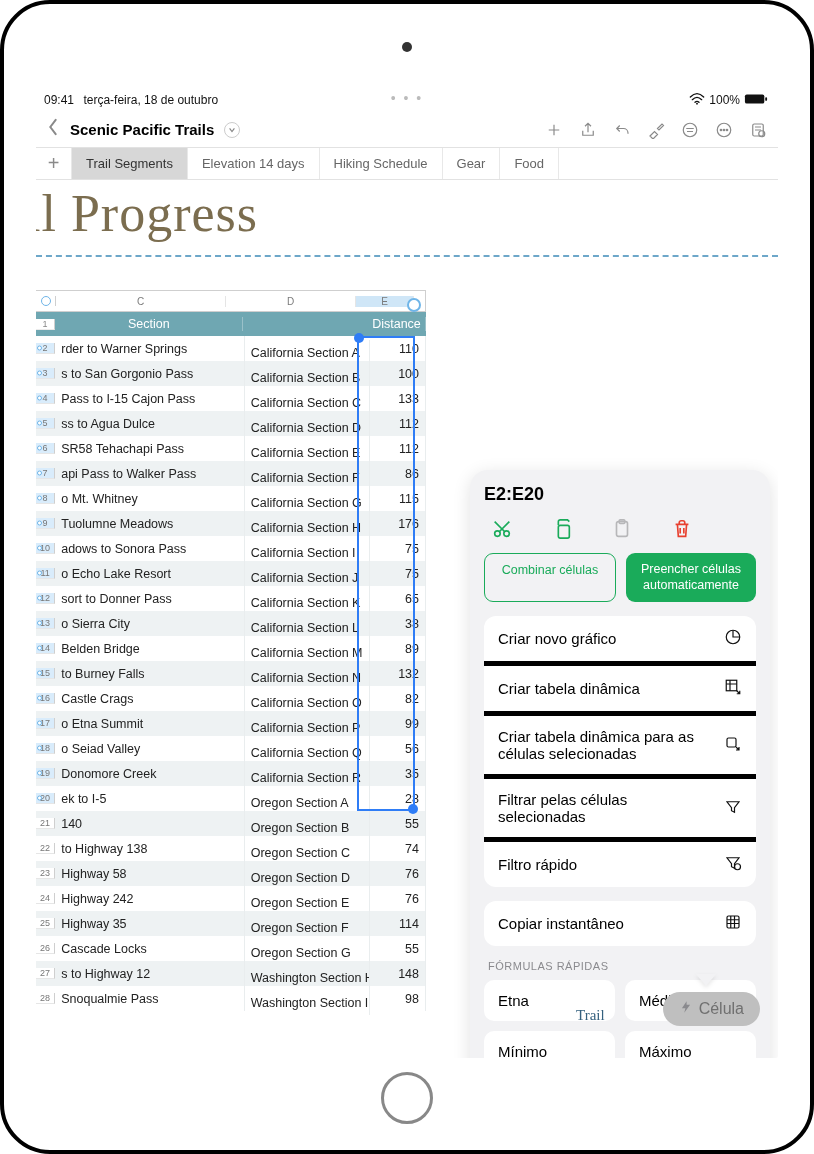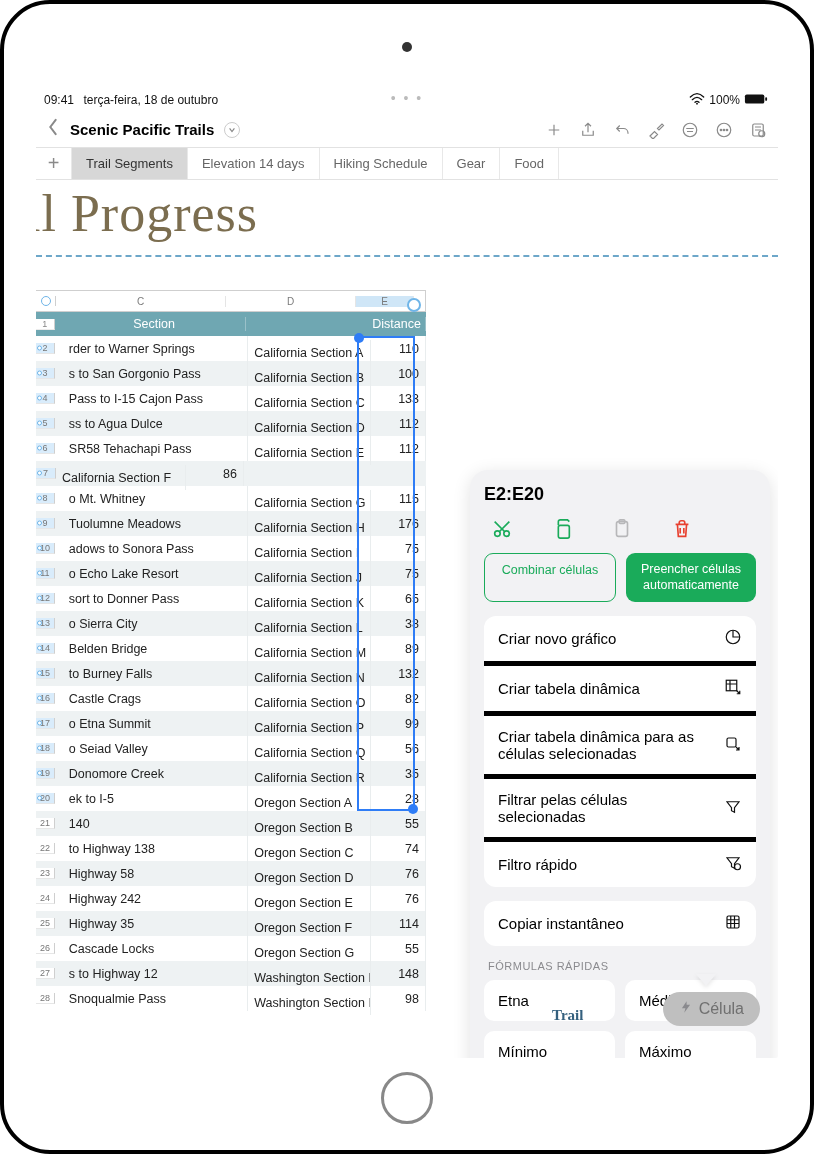--- a/index.html
+++ b/index.html
@@ -74,21 +74,21 @@
   .hrow .rnum{width:20px;background:#fff;color:#888;font-size:9px;display:flex;align-items:center;justify-content:center;border-right:1px solid #cfcfcf;border-bottom:1px solid #ebebeb;}
   .hrow .c{border-right:1px solid rgba(255,255,255,.3); display:flex;align-items:center; padding:0 6px;}
   .row { display:flex; height:25px; align-items:center; }
   .row:nth-child(odd){ background:#eef2f3; }
   .row .rnum { width:20px; font-size:9px; color:#777; background:#d9ecfb;
     display:flex; align-items:center; justify-content:center; border-right:1px solid #cfcfcf;
     border-bottom:1px solid #e6e6e6; position:relative;}
   .row .rnum .rh{position:absolute;left:1px;top:50%;transform:translateY(-50%);width:5px;height:5px;border:1px solid #6fb5e8;border-radius:50%;background:#fff;}
   .row.norh .rnum{ background:#fff;}
   .row .c { padding:0 6px; border-right:1px solid #e9edee; height:100%; display:flex; align-items:center; overflow:hidden; white-space:nowrap;}
-  .c.C{width:197px;margin-left:8px;} .c.D{width:130px;margin-top:8px;} .c.E{width:58px; justify-content:flex-end;}
+  .c.C{width:197px;} .c.D{width:130px;margin-top:8px;} .c.E{width:58px; justify-content:flex-end;}
   
   .sel {
     position:absolute; left:321px; top:22px; width:58px;
     border:2px solid #2f7df6; pointer-events:none;
   }
   .sel .sh{position:absolute;width:10px;height:10px;background:#2f7df6;border-radius:50%;}
   .sel .sh.tl{left:-5px;top:-5px;} .sel .sh.br{right:-5px;bottom:-5px;}
 
   
   .panel {
@@ -117,22 +117,22 @@
   .cell-chip{
     position:absolute; right:18px; bottom:32px; background:#bfbfbf; color:#707070;
     border-radius:20px; padding:8px 16px; font-size:16px; display:flex; align-items:center; gap:6px;
   }
   .cell-chip .bolt{ color:#8a8a8e;}
   .panel-pointer{
     position:absolute; right:62px; bottom:72px; width:0;height:0;
     border-left:10px solid transparent;border-right:10px solid transparent;border-top:12px solid #f2f2f4;
     filter:drop-shadow(0 2px 2px rgba(0,0,0,.1));
   }
-  .trail-mark{ position:absolute; left:516px; bottom:34px; font-family:Georgia,serif;
-    color:#34607e; font-size:15px; font-weight:700;}
+  .trail-mark{ position:absolute; left:540px; bottom:34px; font-family:Georgia,serif;
+    color:#34607e; font-size:15px; font-weight:400;}
 
   .multitask{position:absolute; left:50%; top:2px; transform:translateX(-50%);
     color:#bbb; font-size:14px; letter-spacing:2px;}
 </style>
 </head>
 <body>
 
 <div class="device">
   <div class="camera"></div>
   <div class="bezel">
@@ -280,20 +280,21 @@
               <div class="c E">112</div>
             </div>
             <div class="row">
               <div class="rnum"><span class="rh"></span>6</div>
               <div class="c C">SR58 Tehachapi Pass</div>
               <div class="c D">California Section E</div>
               <div class="c E">112</div>
             </div>
             <div class="row">
               <div class="rnum"><span class="rh"></span>7</div>
+              <div class="c C">api Pass to Walker Pass</div>
               <div class="c D">California Section F</div>
               <div class="c E">86</div>
             </div>
             <div class="row">
               <div class="rnum"><span class="rh"></span>8</div>
               <div class="c C">o Mt. Whitney</div>
               <div class="c D">California Section G</div>
               <div class="c E">115</div>
             </div>
             <div class="row">

